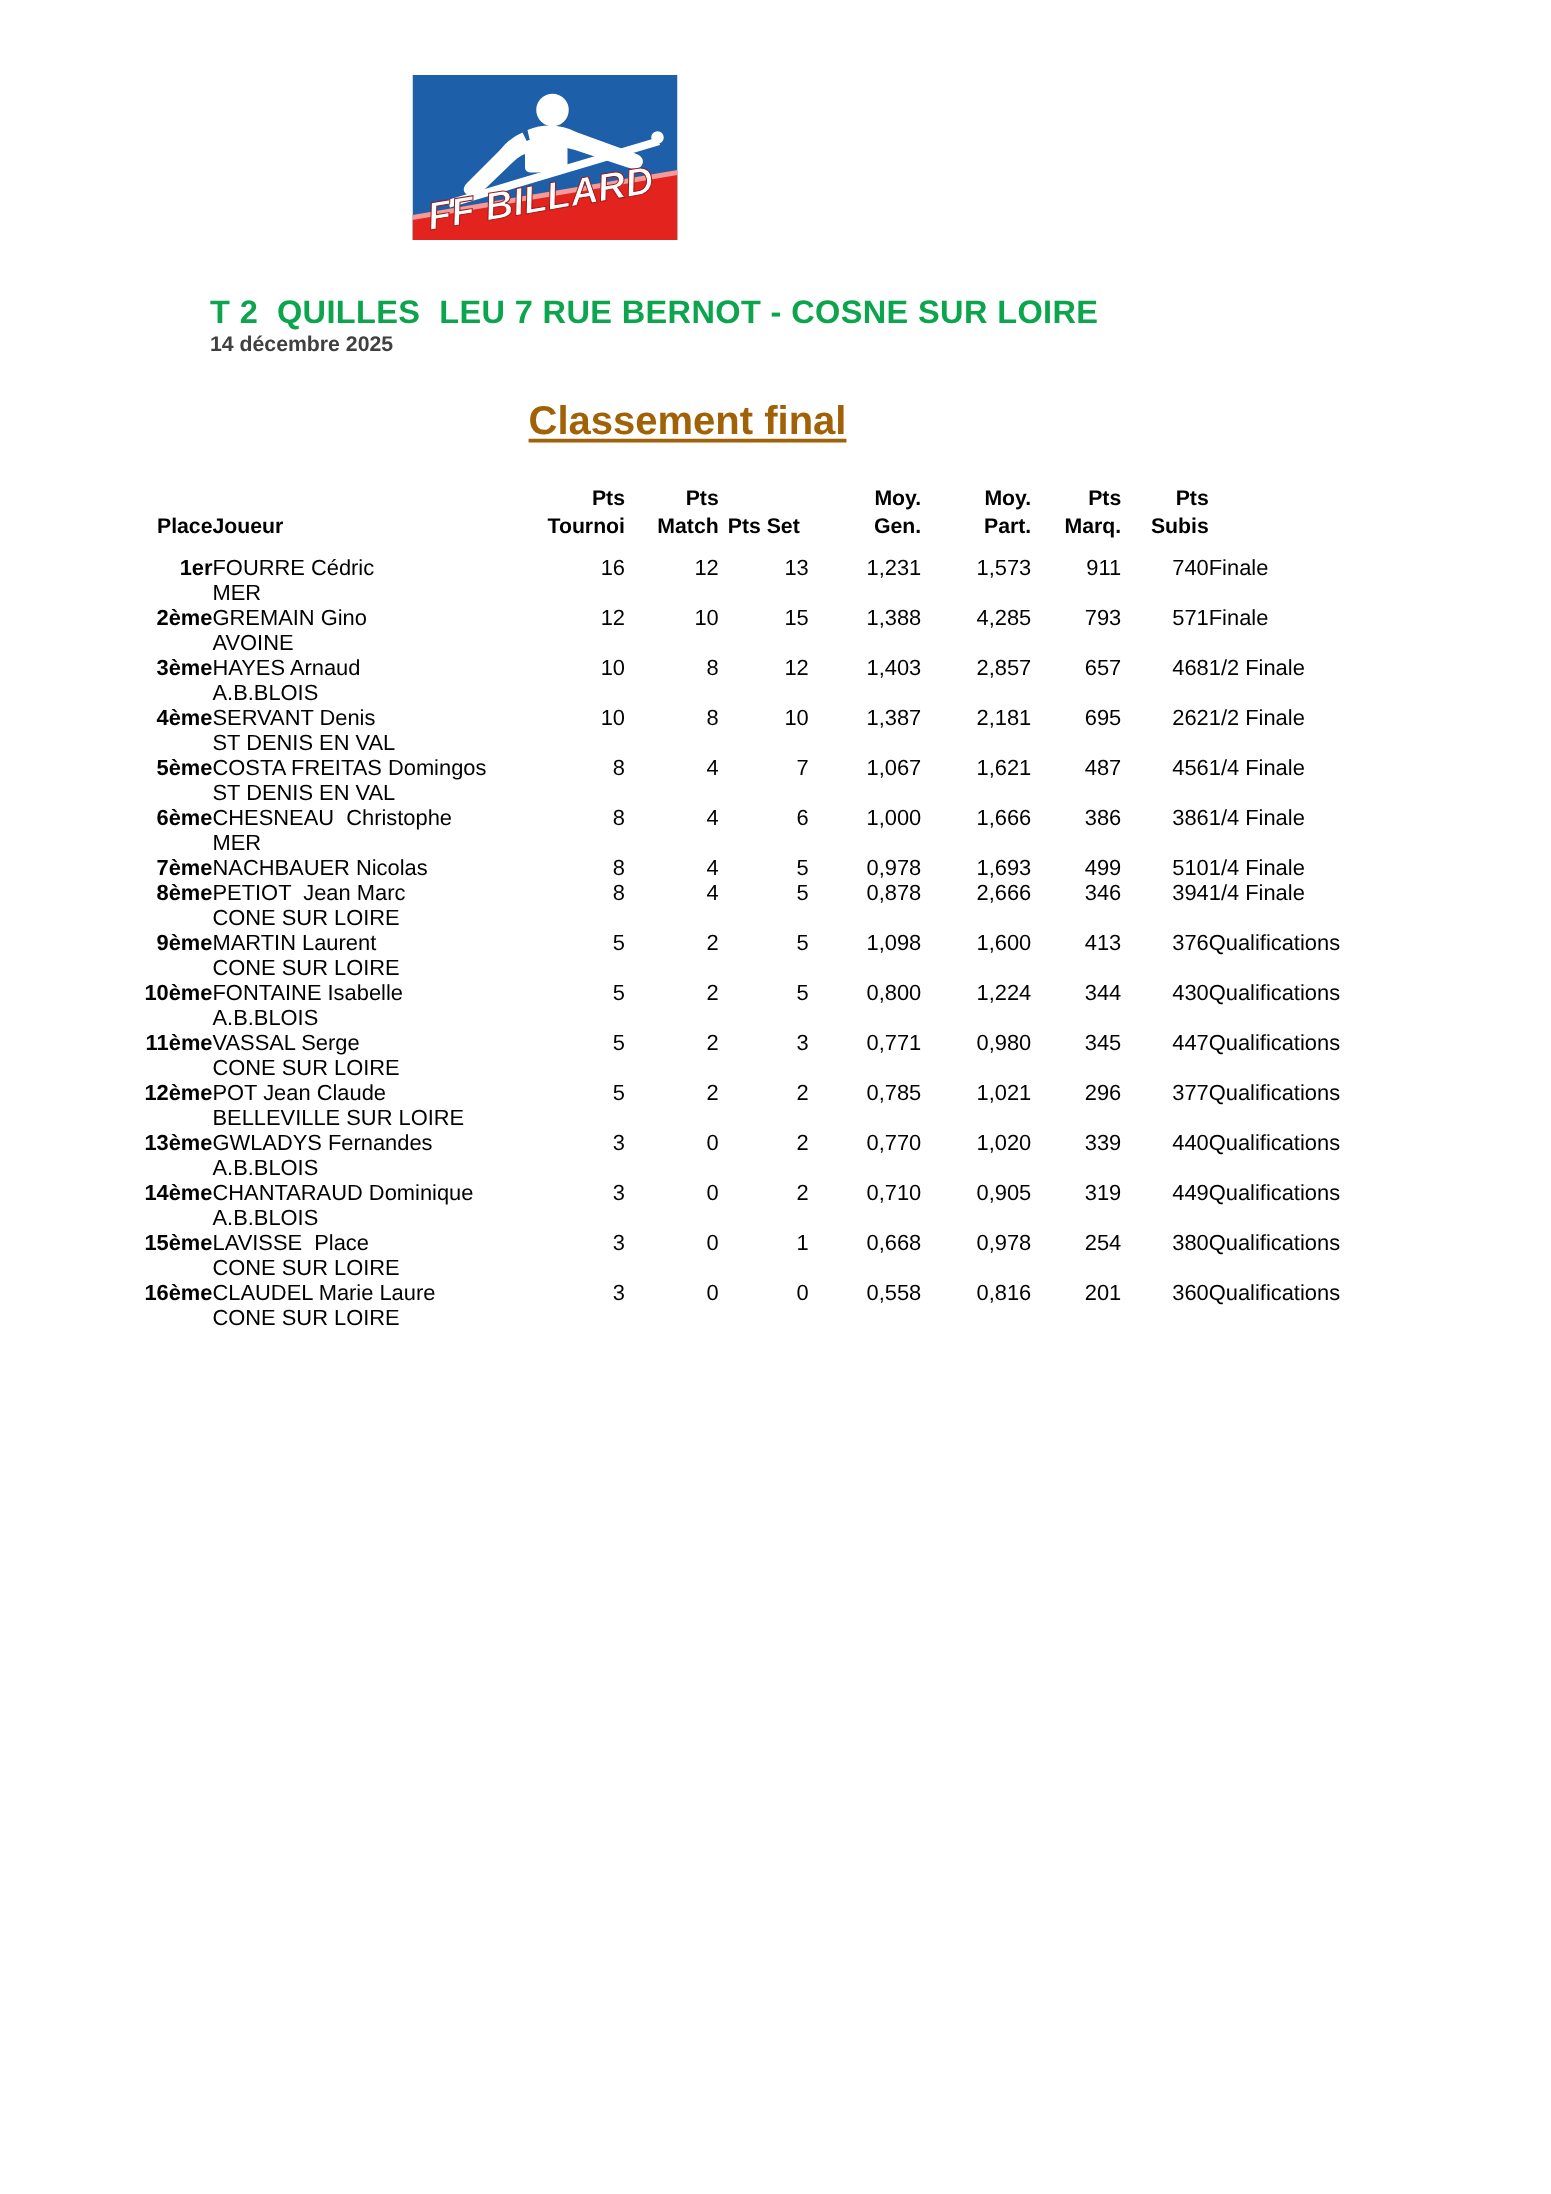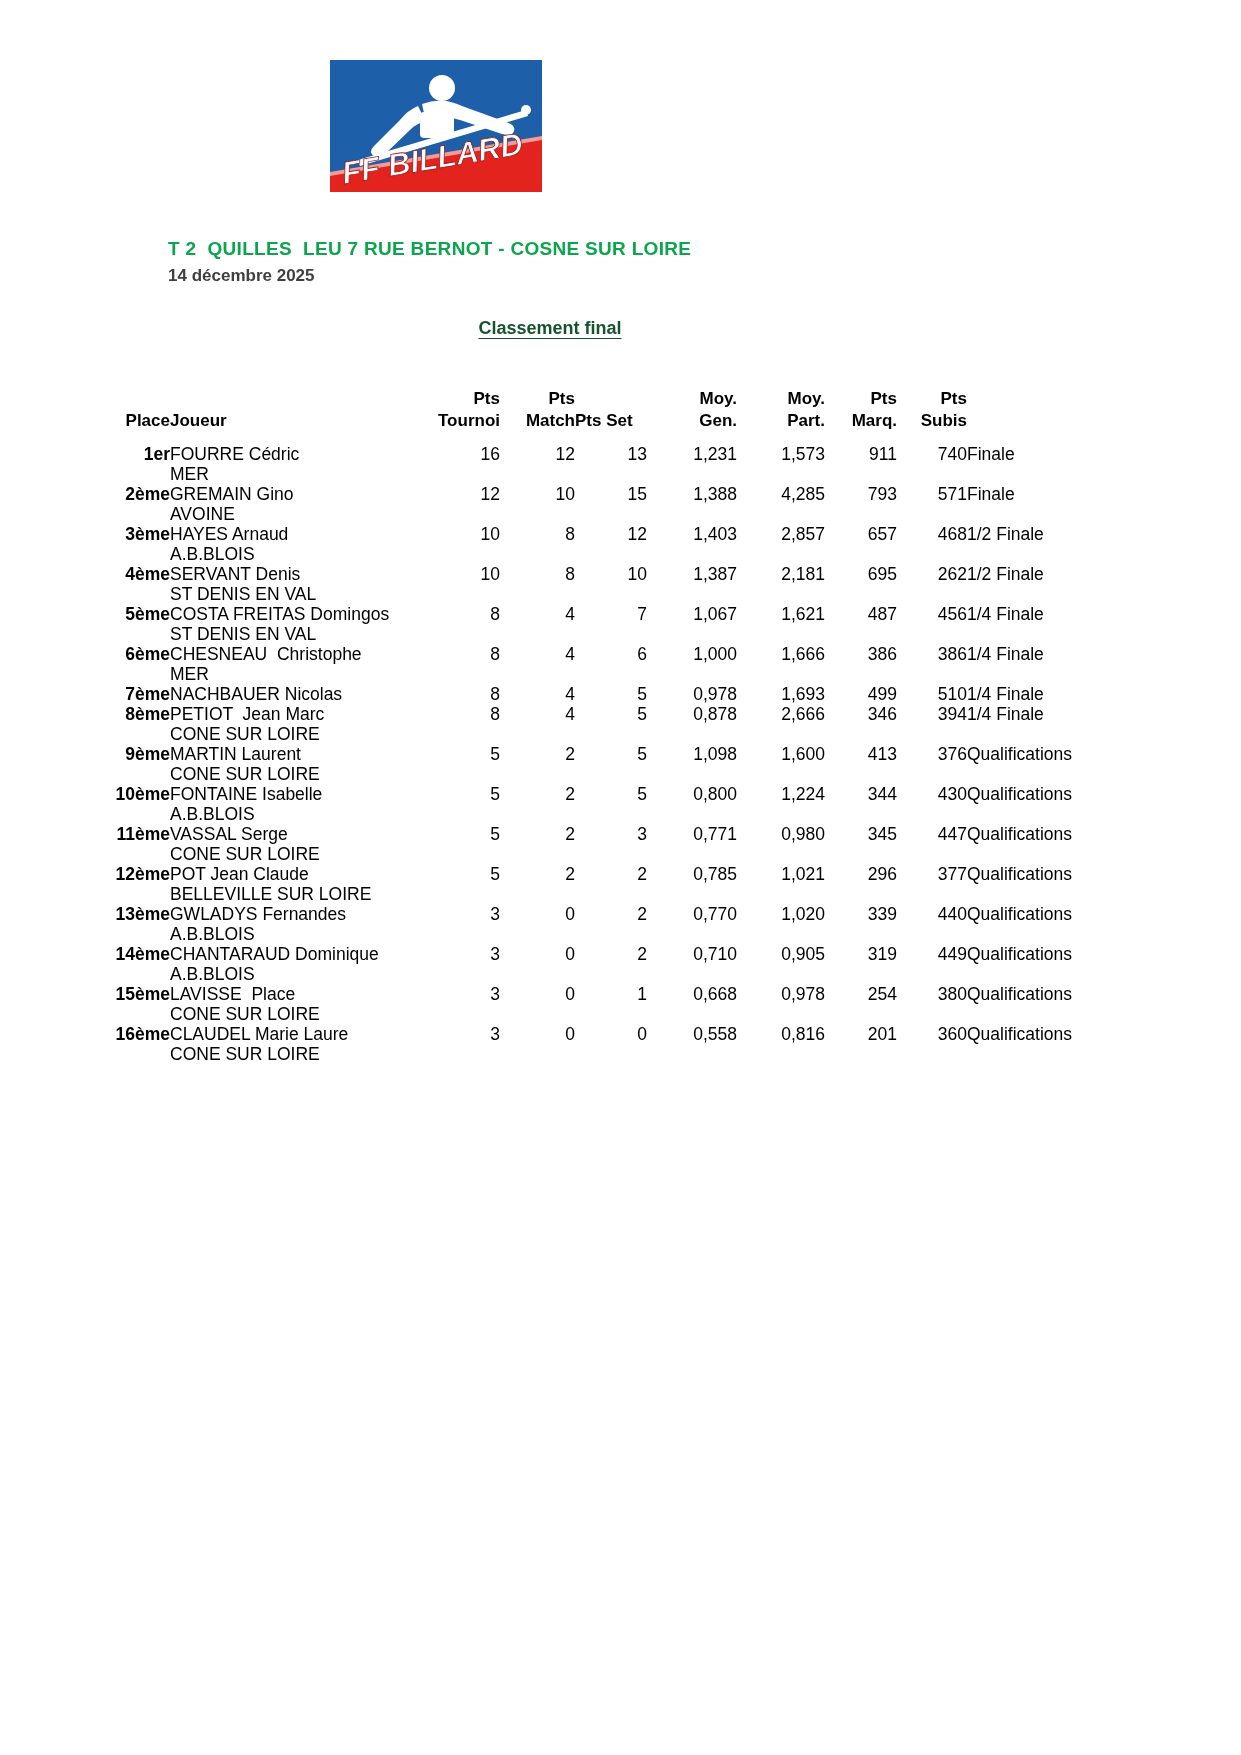--- a/index.html
+++ b/index.html
@@ -27,43 +27,43 @@
   .logo-svg { display: block; width: 212px; height: 132px; }
 
   
   .title-block {
     position: absolute;
     left: 168px;
     top: 236px;
     width: 1000px;
   }
   .doc-title {
-    font-size: 19px;
+    font-size: 26px;
     font-weight: bold;
     color: #0ca54e;
     letter-spacing: 0.3px;
     white-space: pre;
     line-height: 26px;
   }
   .doc-date {
     font-size: 17px;
     font-weight: bold;
     color: #404040;
     line-height: 24px;
     margin-top: 2px;
   }
   .section-title {
     position: absolute;
     left: 0;
     top: 318px;
     width: 1100px;
     text-align: center;
-    font-size: 18px;
+    font-size: 32px;
     font-weight: bold;
-    color: #14532d;
+    color: #a16207;
     text-decoration: underline;
     text-underline-offset: 4px;
   }
 
   
   .rank-table {
     position: absolute;
     left: 112px;
     top: 388px;
     border-collapse: collapse;
@@ -80,21 +80,21 @@
     font-weight: bold;
     font-size: 17px;
     line-height: 22px;
     padding-bottom: 2px;
   }
   .hdr-l1 { height: 22px; }
   .th-place  { text-align: right;  width: 58px; }
   .th-joueur { text-align: left;  width: 250px; padding-left: 8px; }
   .th-tournoi{ text-align: right; width: 80px; }
   .th-match  { text-align: right; width: 75px; }
-  .th-set    { text-align: left; width: 72px; }
+  .th-set    { text-align: center; width: 72px; }
   .th-moygen { text-align: right; width: 90px; }
   .th-moypart{ text-align: right; width: 88px; }
   .th-marq   { text-align: right; width: 72px; }
   .th-subis  { text-align: right; width: 70px; }
   .th-phase  { text-align: left;  width: 140px; padding-left: 9px; }
 
   tbody td { font-size: 17.5px; line-height: 20px; }
   .r-place {
     text-align: right;
     font-weight: bold;

